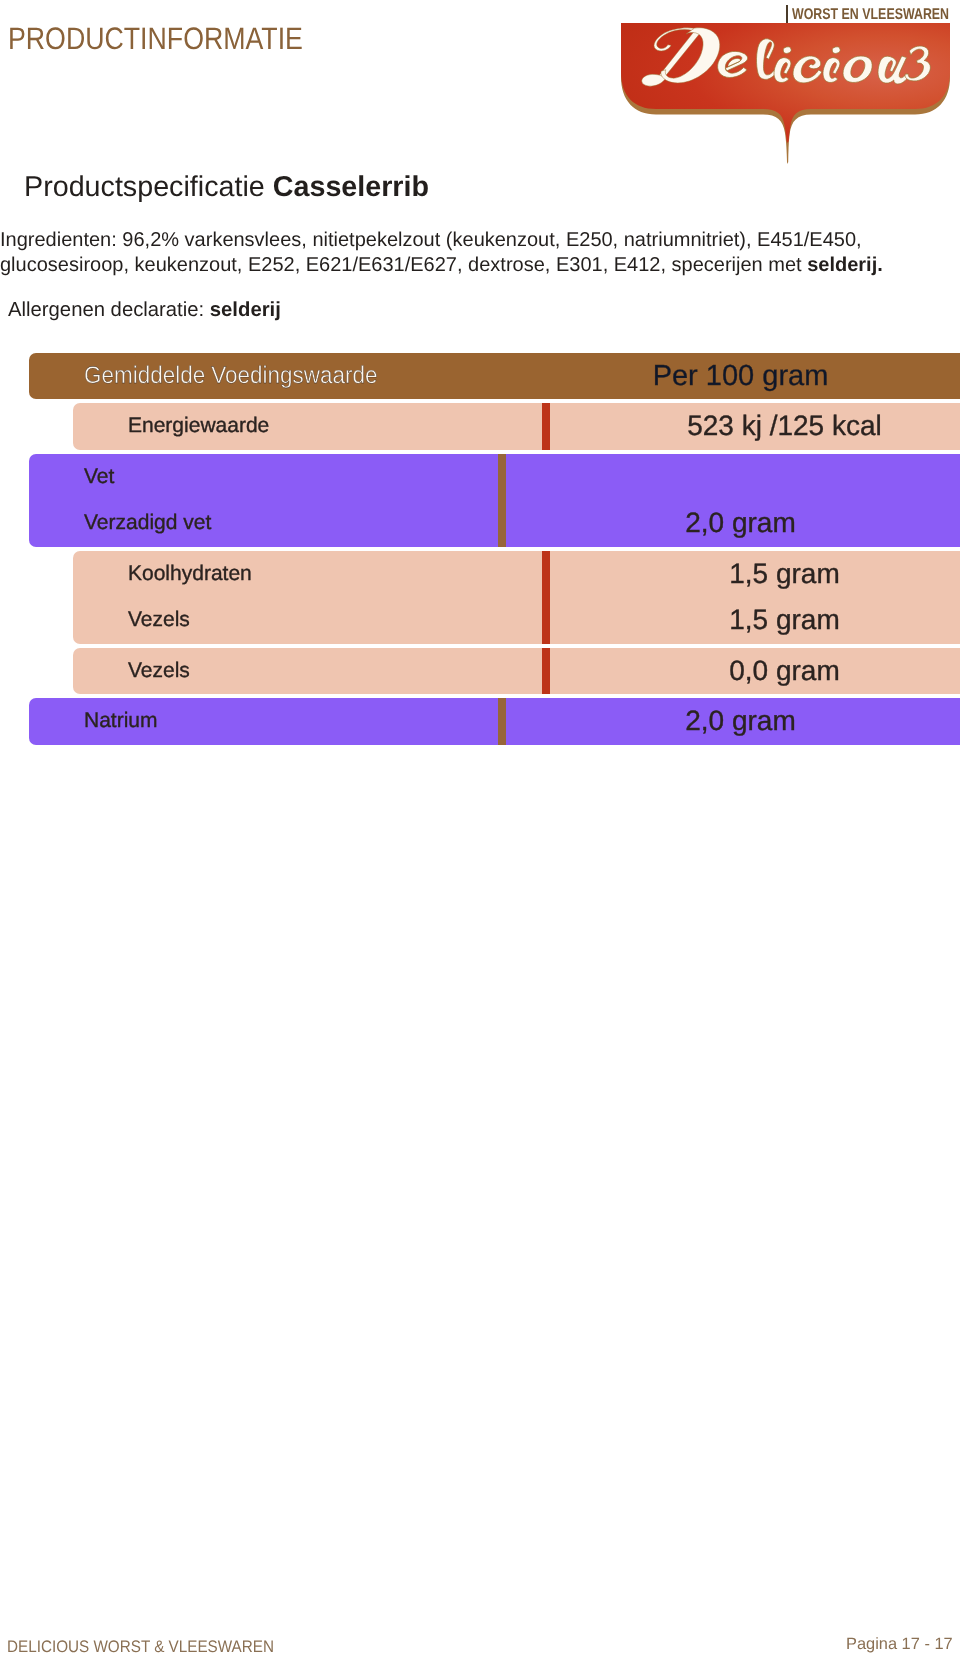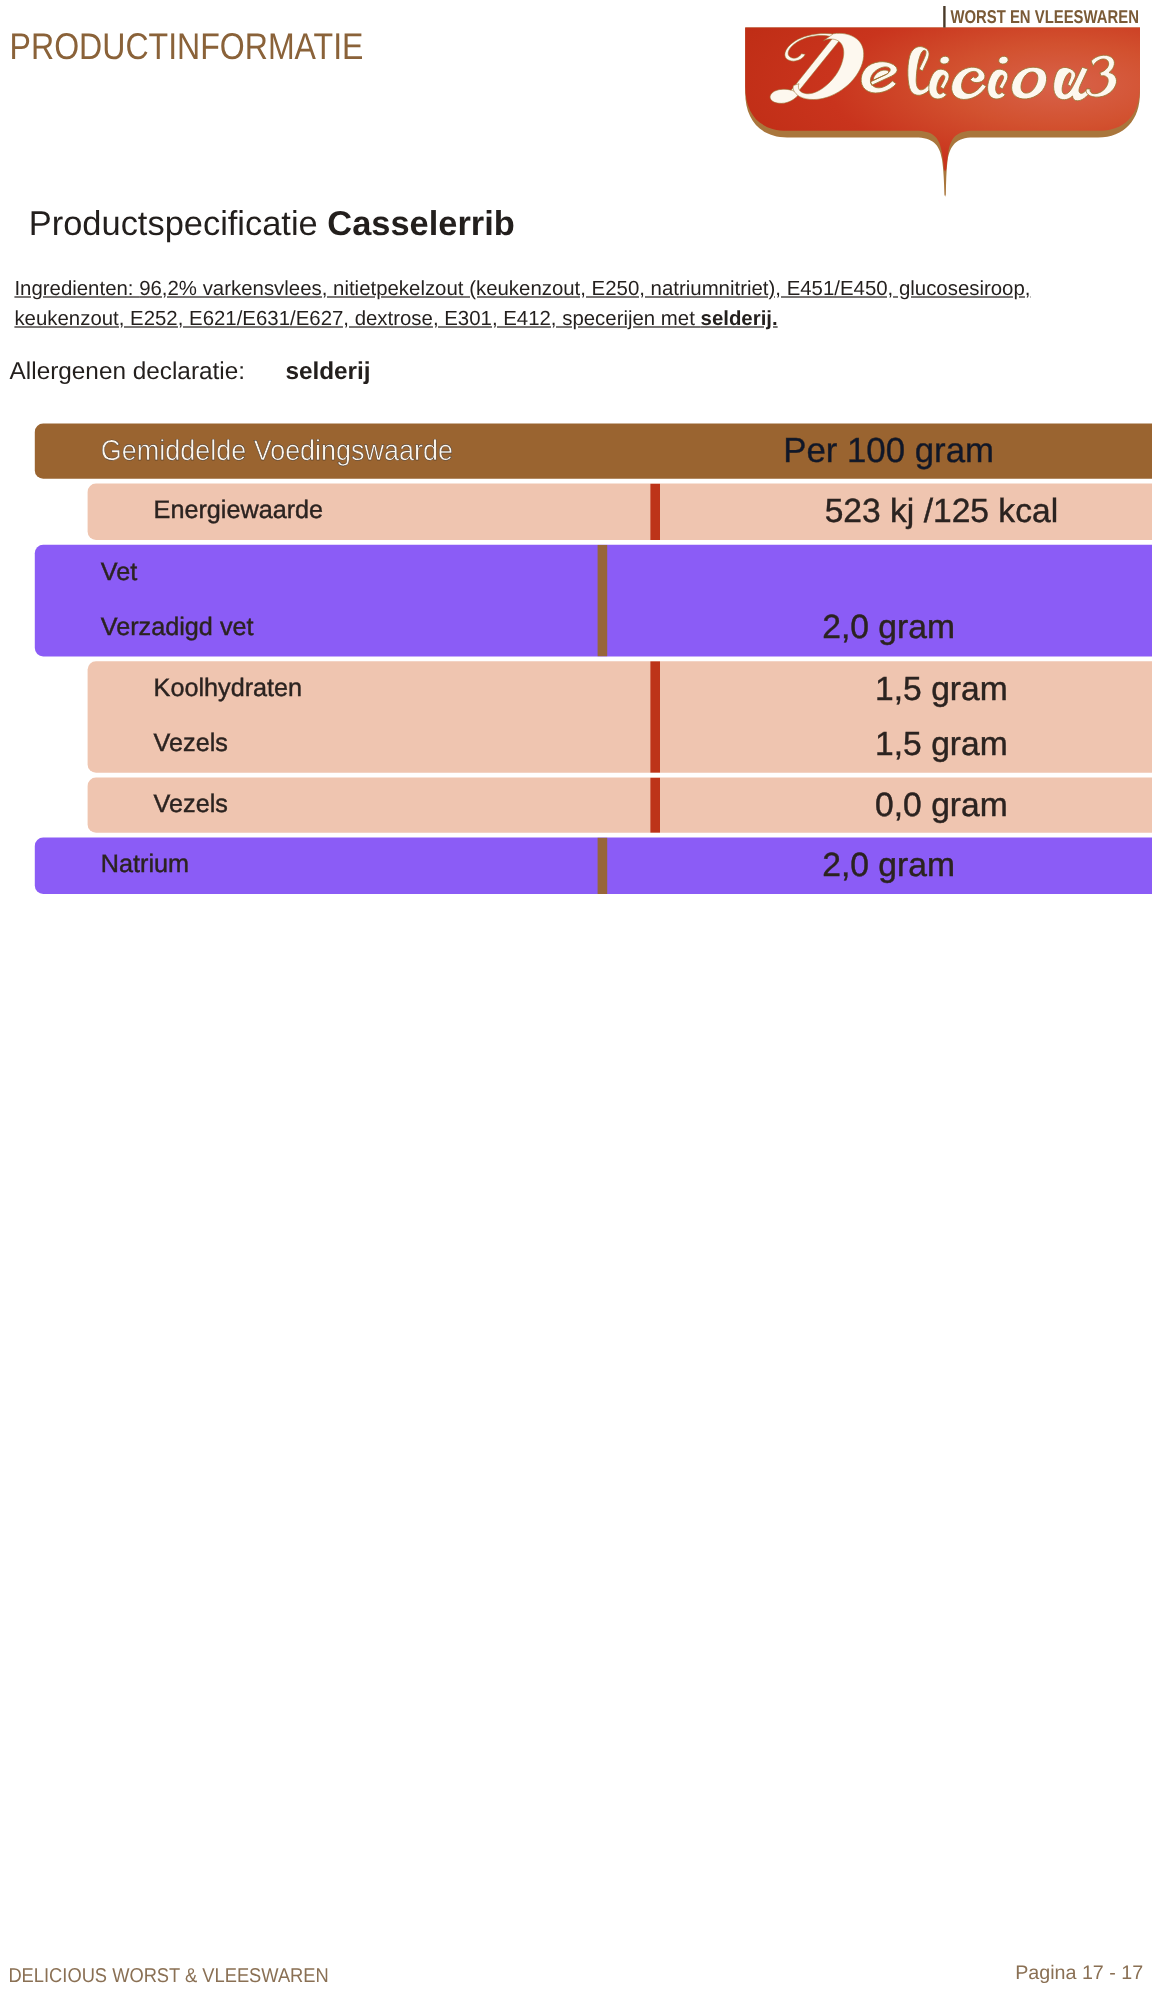--- a/index.html
+++ b/index.html
@@ -38,30 +38,30 @@
   .wordmark { fill:#fdf8ef; stroke:#9a7434; stroke-width:1.8; stroke-linejoin:round; }
 
   
   .prod-spec {
     position:absolute; left:8px; top:171px;
     font-size:28.7px; color:#231f1d; font-weight:400; white-space:nowrap;margin-left:16px;
   }
   .prod-spec b { font-weight:bold; }
 
   .ingredients {
-    position:absolute; left:12px; top:228px; width:912px;
-    font-size:17px; line-height:25px; color:#231f1d;text-decoration:underline;
+    position:absolute; left:0; top:228px; width:912px;
+    font-size:20px; line-height:25px; color:#231f1d;
   }
   .ingredients b { font-weight:bold; }
 
   .allergens {
     position:absolute; left:8px; top:299px;
     font-size:20.3px; color:#231f1d; white-space:nowrap;
   }
-  .allergens b { font-weight:bold;margin-left:28px; }
+  .allergens b { font-weight:bold; }
 
   
   .nut-table { position:absolute; left:7px; top:353px; width:946px;padding-left:22px; }
   .blk { position:relative; border-radius:7px; overflow:hidden; margin-bottom:4px; }
   .blk.head { background:#9a6430; }
   .blk.pink { background:#efc5b0;margin-left:44px; }
   .blk.beige { background:#8b5cf6; }
   .bar { position:absolute; left:469px; top:0; width:8px; height:100%; }
   .bar.red { background:#bd3419; }
   .bar.brown { background:#97653a; }

